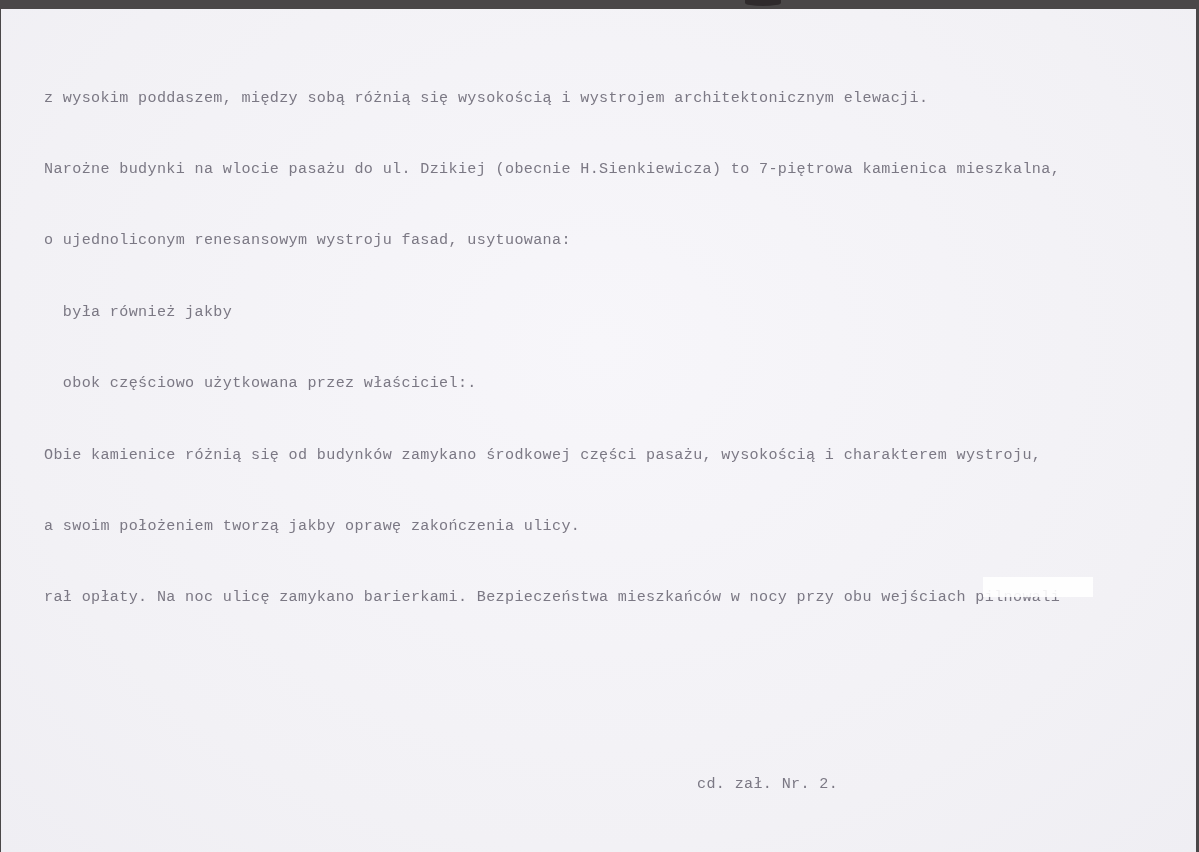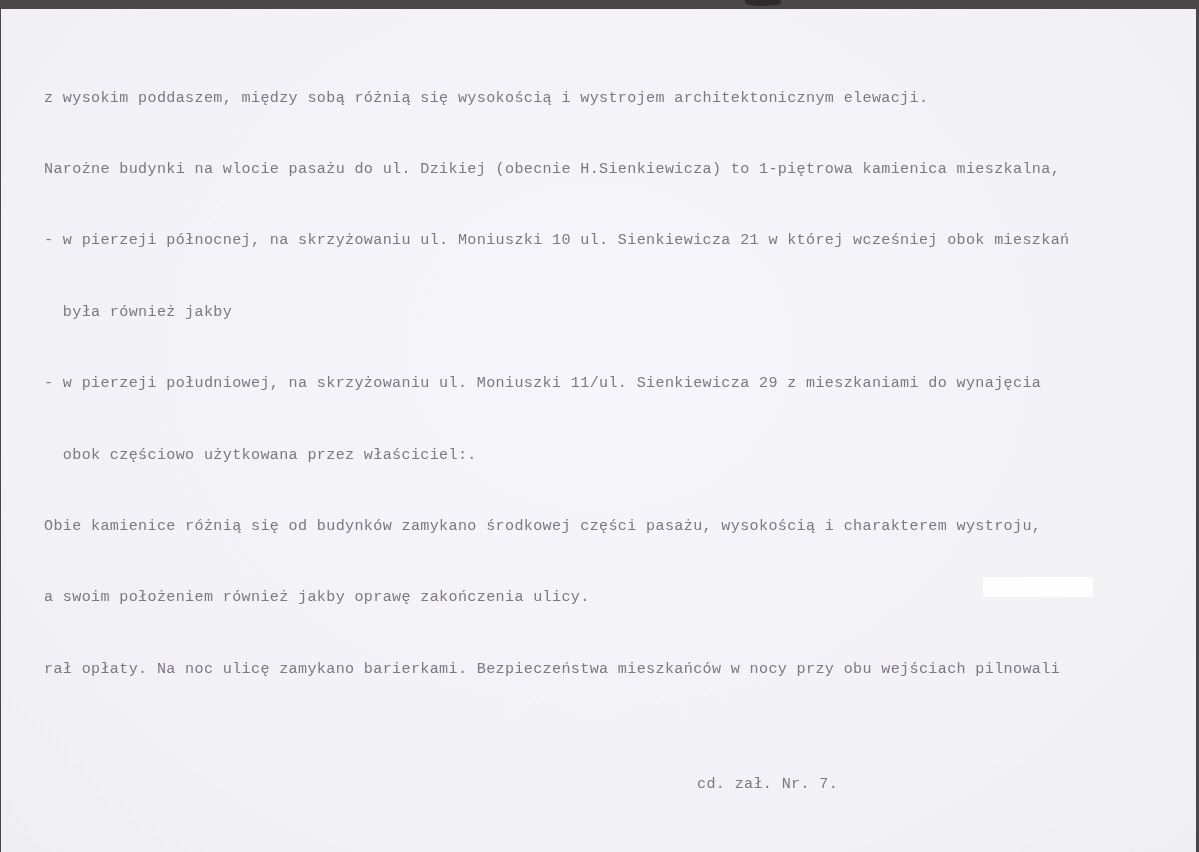--- a/index.html
+++ b/index.html
@@ -66,43 +66,42 @@
       opacity: 0.9;
     }
   </style>
 </head>
 <body>
 
 <div class="scan">
   <div class="paper">
     <div class="text">
       <span class="line">z wysokim poddaszem, między sobą różnią się wysokością i wystrojem architektonicznym elewacji.</span>
-      <span class="line">Narożne budynki na wlocie pasażu do ul. Dzikiej (obecnie H.Sienkiewicza) to 1-piętrowa kamienica mieszkalna,</span>
-      <span class="line">- w pierzeji północnej, na skrzyżowaniu ul. Moniuszki 10 ul. Sienkiewicza 21 w której wcześniej obok mieszkań</span>
+      <span class="line">Narożne budynki na wlocie pasażu do ul. Dzikiej (obecnie H.Sienkiewicza) to 7-piętrowa kamienica mieszkalna,</span>
+      <span class="line">o ujednoliconym renesansowym wystroju fasad, usytuowana:</span>
       <span class="line">  była również jakby</span>
-      <span class="line">- w pierzeji południowej, na skrzyżowaniu ul. Moniuszki 11/ul. Sienkiewicza 29 z mieszkaniami do wynajęcia</span>
       <span class="line">  obok częściowo użytkowana przez właściciel:.</span>
       <span class="line">Obie kamienice różnią się od budynków zamykano środkowej części pasażu, wysokością i charakterem wystroju,</span>
-      <span class="line">a swoim położeniem również jakby oprawę zakończenia ulicy.</span>
+      <span class="line">a swoim położeniem tworzą jakby oprawę zakończenia ulicy.</span>
       <span class="line">rał opłaty. Na noc ulicę zamykano barierkami. Bezpieczeństwa mieszkańców w nocy przy obu wejściach pilnowali</span>
       
       
       
       
       
       
       
       
       
       
       
       
       
       
       
       
       
     </div>
-    <div class="footer">cd. zał. Nr. 7.</div>
+    <div class="footer">cd. zał. Nr. 2.</div>
     <div class="whiteout" style="left:982px; top:568px; width:110px; height:20px;"></div>
   </div>
   <div class="shadow-blob"></div>
 </div>
 
 </body></html>

